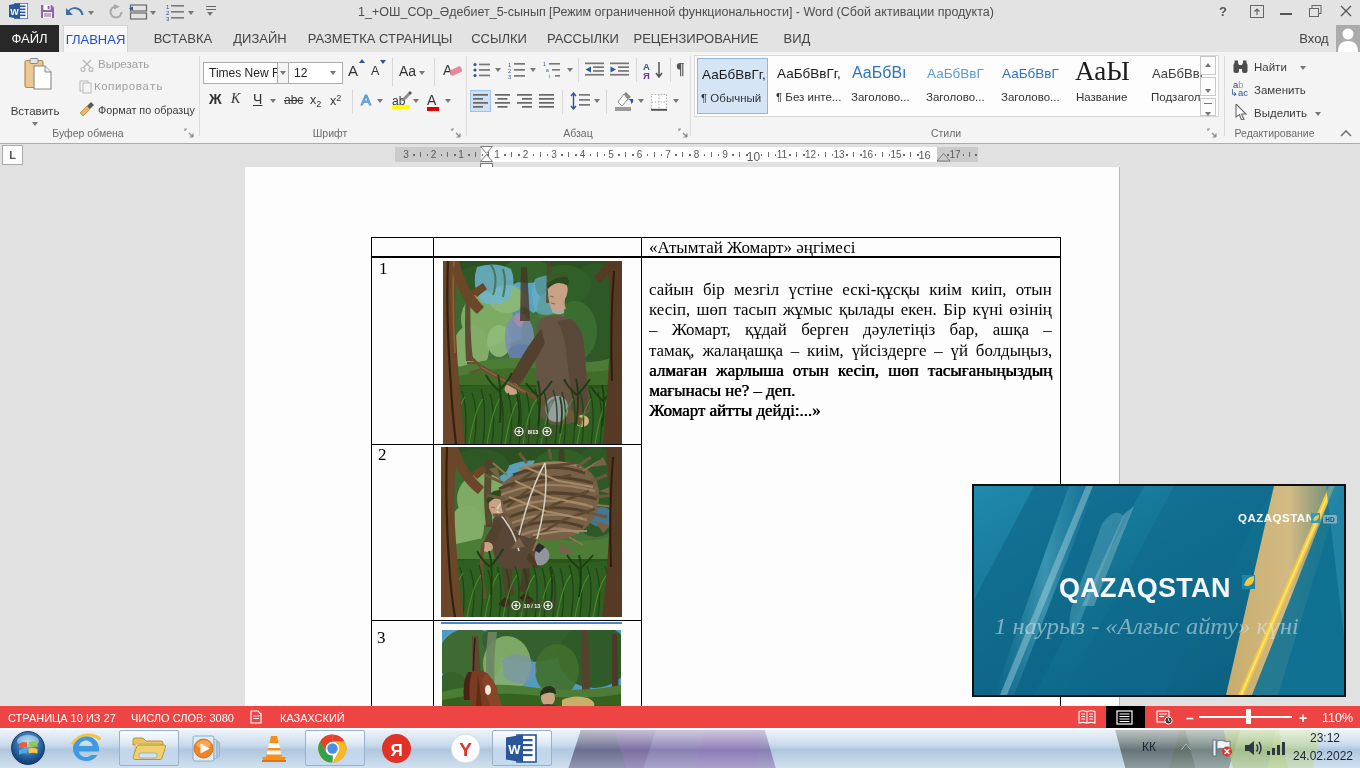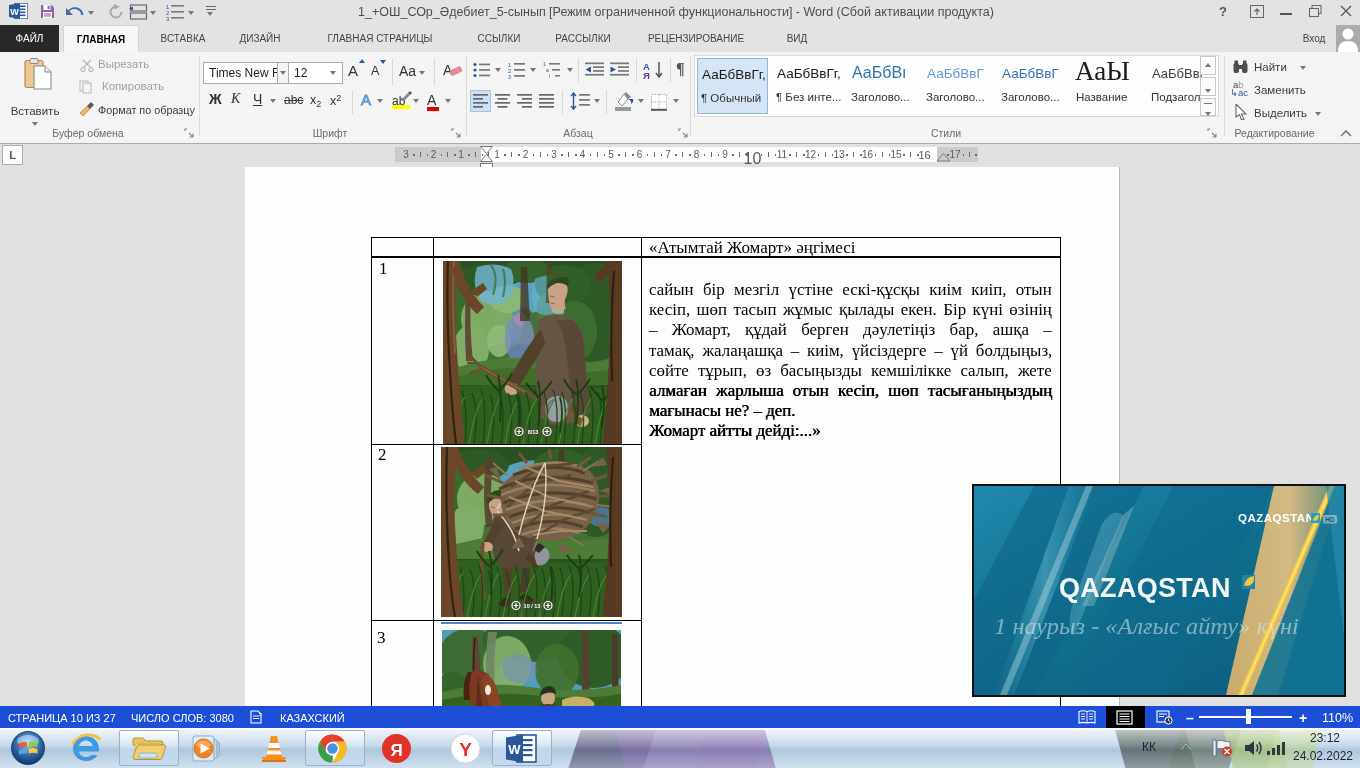--- a/index.html
+++ b/index.html
@@ -2,23 +2,23 @@
 <html><head><meta charset="utf-8">
 <style>
 html,body{margin:0;padding:0;}
 #screen{position:relative;width:1360px;height:768px;overflow:hidden;font-family:"Liberation Sans",sans-serif;background:#e1e1e1;}
 .abs{position:absolute;}
 
 #titlebar{position:absolute;left:0;top:0;width:1360px;height:25px;background:#e3e3e3;}
 #title{position:absolute;left:0;top:5px;width:1352px;text-align:center;font-size:12.5px;color:#4d4d4d;}
 
 #tabrow{position:absolute;left:0;top:25px;width:1360px;height:27px;background:#e3e3e3;}
-.tab{position:absolute;top:0;height:27px;line-height:27px;font-size:10px;color:#444;text-align:center;}
+.tab{position:absolute;top:0;height:27px;line-height:27px;font-size:13px;color:#444;text-align:center;}
 #tabfile{left:0;width:59px;background:#282828;color:#fff;}
-#tabhome{left:63px;width:76px;background:#f7f7f7;color:#000000;border:1px solid #d4d4d4;border-bottom:none;box-sizing:border-box;font-weight:bold;}
+#tabhome{left:63px;width:65px;background:#f7f7f7;color:#1d4ed8;border:1px solid #d4d4d4;border-bottom:none;box-sizing:border-box;}
 
 #ribbon{position:absolute;left:0;top:52px;width:1360px;height:91px;background:#f4f4f4;border-bottom:1px solid #ababab;}
 .gsep{position:absolute;top:4px;height:80px;width:1px;background:#dcdcdc;}
 .glabel{position:absolute;top:75px;font-size:10.5px;color:#6a6a6a;text-align:center;}
 .launcher{position:absolute;top:76px;width:10px;height:10px;}
 .ribtxt{font-size:11.5px;color:#3b3b3b;}
 .gray{color:#a0a0a0;}
 .combo{position:absolute;background:#fff;border:1px solid #ababab;box-sizing:border-box;font-size:12px;color:#222;}
 .darr{display:inline-block;width:0;height:0;border-left:3.5px solid transparent;border-right:3.5px solid transparent;border-top:4px solid #777;vertical-align:middle;}
 
@@ -26,21 +26,21 @@
 #tabsel{position:absolute;left:2px;top:1px;width:19px;height:18px;background:#fdfdfd;border:1px solid #ababab;color:#555;font-weight:bold;font-size:11px;text-align:center;line-height:18px;}
 
 #doc{position:absolute;left:0;top:167px;width:1360px;height:539px;background:#e1e1e1;overflow:hidden;}
 #page{position:absolute;left:245px;top:0;width:874px;height:539px;background:#fdfdfd;border-right:1px solid #b8b8b8;}
 .cellnum{position:absolute;font-family:"Liberation Serif",serif;font-size:17px;color:#000;}
 #doctext{position:absolute;left:404px;top:113px;width:404px;font-family:"Liberation Serif",serif;font-size:16.9px;line-height:20.2px;color:#000;}
 #doctext .jl{white-space:nowrap;}
 #doctext .ll{white-space:nowrap;}
 #doctext .sb{text-shadow:0.6px 0 0 #000;}
 
-#statusbar{position:absolute;left:0;top:706px;width:1360px;height:22px;background:#1d4ed8;color:#fff;font-size:11px;}
+#statusbar{position:absolute;left:0;top:706px;width:1360px;height:22px;background:#ef4444;color:#fff;font-size:11px;}
 
 #taskbar{position:absolute;left:0;top:728px;width:1360px;height:40px;background:linear-gradient(180deg,#cfe0ef 0%,#b7cce2 45%,#a9c2db 55%,#c2d5e8 100%);overflow:hidden;}
 .tbtn{position:absolute;top:2px;width:60px;height:36px;border:1px solid #9ab1c8;border-radius:2px;background:linear-gradient(180deg,rgba(255,255,255,.75),rgba(220,235,250,.45) 50%,rgba(190,215,240,.5));box-sizing:border-box;}
 
 #video{position:absolute;left:972px;top:484px;width:374px;height:213px;background:#0f6a8e;border:2px solid #111;box-sizing:border-box;overflow:hidden;}
 </style></head>
 <body>
 <div id="screen">
   <div id="titlebar">
     <div id="title">1_+ОШ_СОр_Әдебиет_5-сынып [Режим ограниченной функциональности] - Word (Сбой активации продукта)</div>
@@ -109,21 +109,21 @@
       <svg class="abs" style="left:1340px;top:5px;" width="12" height="12" viewBox="0 0 12 12">
         <path d="M1 1 L11 11 M11 1 L1 11" stroke="#555" stroke-width="1.3"></path>
       </svg>
     </div>
   </div>
   <div id="tabrow">
     <div class="tab" id="tabfile">ФАЙЛ</div>
     <div class="tab" id="tabhome">ГЛАВНАЯ</div>
     <div class="tab" style="left:148px;width:70px;">ВСТАВКА</div>
     <div class="tab" style="left:224px;width:72px;">ДИЗАЙН</div>
-    <div class="tab" style="left:302px;width:156px;">ГЛАВНАЯ СТРАНИЦЫ</div>
+    <div class="tab" style="left:302px;width:156px;">РАЗМЕТКА СТРАНИЦЫ</div>
     <div class="tab" style="left:464px;width:70px;">ССЫЛКИ</div>
     <div class="tab" style="left:540px;width:86px;">РАССЫЛКИ</div>
     <div class="tab" style="left:632px;width:128px;">РЕЦЕНЗИРОВАНИЕ</div>
     <div class="tab" style="left:766px;width:62px;">ВИД</div>
     <div class="tab" style="left:1292px;width:44px;">Вход</div>
     <div style="position:absolute;left:1336px;top:0;width:24px;height:27px;background:#ababab;overflow:hidden;"><svg width="24" height="27" viewBox="0 0 24 27">
           <circle cx="12" cy="9" r="5.5" fill="#fff"></circle>
           <path d="M2 27 Q2 16 12 16 Q22 16 22 27 Z" fill="#fff"></path>
         </svg></div>
   </div>
@@ -143,21 +143,21 @@
       <svg class="abs" style="left:6px;top:2px;opacity:.55;" width="14" height="13" viewBox="0 0 14 13">
           <path d="M3 1 L11 9 M11 1 L3 9" stroke="#888" stroke-width="1.3" fill="none"></path>
           <circle cx="3" cy="10.5" r="2" fill="none" stroke="#888" stroke-width="1.2"></circle>
           <circle cx="11" cy="10.5" r="2" fill="none" stroke="#888" stroke-width="1.2"></circle>
         </svg>
       <div class="abs ribtxt gray" style="left:24px;top:1px;">Вырезать</div>
       <svg class="abs" style="left:5px;top:23px;opacity:.55;" width="14" height="14" viewBox="0 0 14 14">
           <rect x="1" y="1" width="8" height="10" fill="#f4f4f4" stroke="#888"></rect>
           <rect x="4" y="3" width="8" height="10" fill="#f4f4f4" stroke="#888"></rect>
         </svg>
-      <div class="abs ribtxt gray" style="left:28px;top:23px;">Копировать</div>
+      <div class="abs ribtxt gray" style="left:20px;top:23px;font-family:Liberation Mono, monospace;">Копировать</div>
       <svg class="abs" style="left:4px;top:44px;" width="17" height="17" viewBox="0 0 17 17">
           <path d="M2 12 L9 5 L12 8 L5 15 Z" fill="#e8b765" stroke="#b98d3e" stroke-width="0.8"></path>
           <path d="M9 5 L13 1 L16 4 L12 8 Z" fill="#5a5a5a"></path>
         </svg>
       <div class="abs ribtxt" style="left:24px;top:47px;white-space:nowrap;font-size:10.8px;">Формат по образцу</div>
     </div>
     <div class="glabel" style="left:18px;width:140px;">Буфер обмена</div>
     <svg class="launcher" style="left:184px;" width="10" height="10" viewBox="0 0 10 10">
         <path d="M1 3 V1 H3 M5 5 L9 9 M9 9 V5.5 M9 9 H5.5" stroke="#8a8a8a" stroke-width="1.2" fill="none"></path>
       </svg>
@@ -427,21 +427,21 @@
     <div class="abs" style="left:682.2px;top:8px;width:1px;height:5px;background:#6a6a6a;"></div>
     <div class="abs" style="left:689.4px;top:10px;width:1.5px;height:1.5px;background:#6a6a6a;"></div>
     <div class="abs" style="left:696.5px;top:4.5px;width:20px;margin-left:-10px;text-align:center;font-size:10px;color:#595959;">8</div>
     <div class="abs" style="left:703.6px;top:10px;width:1.5px;height:1.5px;background:#6a6a6a;"></div>
     <div class="abs" style="left:710.8px;top:8px;width:1px;height:5px;background:#6a6a6a;"></div>
     <div class="abs" style="left:717.9px;top:10px;width:1.5px;height:1.5px;background:#6a6a6a;"></div>
     <div class="abs" style="left:725.0px;top:4.5px;width:20px;margin-left:-10px;text-align:center;font-size:10px;color:#595959;">9</div>
     <div class="abs" style="left:732.1px;top:10px;width:1.5px;height:1.5px;background:#6a6a6a;"></div>
     <div class="abs" style="left:739.2px;top:8px;width:1px;height:5px;background:#6a6a6a;"></div>
     <div class="abs" style="left:746.4px;top:10px;width:1.5px;height:1.5px;background:#6a6a6a;"></div>
-    <div class="abs" style="left:753.5px;top:6px;width:20px;margin-left:-10px;text-align:left;font-size:16px;color:#595959;">10</div>
+    <div class="abs" style="left:753.5px;top:6px;width:20px;margin-left:-10px;text-align:center;font-size:12px;color:#595959;">10</div>
     <div class="abs" style="left:760.6px;top:10px;width:1.5px;height:1.5px;background:#6a6a6a;"></div>
     <div class="abs" style="left:767.8px;top:8px;width:1px;height:5px;background:#6a6a6a;"></div>
     <div class="abs" style="left:774.9px;top:10px;width:1.5px;height:1.5px;background:#6a6a6a;"></div>
     <div class="abs" style="left:782.0px;top:4.5px;width:20px;margin-left:-10px;text-align:center;font-size:10px;color:#595959;">11</div>
     <div class="abs" style="left:789.1px;top:10px;width:1.5px;height:1.5px;background:#6a6a6a;"></div>
     <div class="abs" style="left:796.2px;top:8px;width:1px;height:5px;background:#6a6a6a;"></div>
     <div class="abs" style="left:803.4px;top:10px;width:1.5px;height:1.5px;background:#6a6a6a;"></div>
     <div class="abs" style="left:810.5px;top:4.5px;width:20px;margin-left:-10px;text-align:center;font-size:10px;color:#595959;">12</div>
     <div class="abs" style="left:817.6px;top:10px;width:1.5px;height:1.5px;background:#6a6a6a;"></div>
     <div class="abs" style="left:824.8px;top:8px;width:1px;height:5px;background:#6a6a6a;"></div>
@@ -805,21 +805,20 @@
           <path d="M96 76 Q106 72 116 76 Z" fill="#4a3a2a"></path>
           <path d="M120 70 Q132 64 146 68 Q154 72 152 76 L120 76 Z" fill="#c8b06a"></path>
         </svg>
       </div>
 
       <div id="doctext">
         <div class="jl" style="word-spacing:5.1px;">сайын бір мезгіл үстіне ескі-құсқы киім киіп, отын</div>
         <div class="jl" style="word-spacing:2.2px;">кесіп, шөп тасып жұмыс қылады екен. Бір күні өзінің</div>
         <div class="jl" style="word-spacing:10.1px;">– Жомарт, құдай берген дәулетіңіз бар, ашқа –</div>
         <div class="jl" style="word-spacing:3.6px;">тамақ, жалаңашқа – киім, үйсіздерге – үй болдыңыз,</div>
-        <div class="jl" style="word-spacing:4.9px;">сөйте тұрып, өз басыңызды кемшілікке салып, жете</div>
         <div class="jl sb" style="word-spacing:4.9px;">алмаған жарлыша отын кесіп, шөп тасығаныңыздың</div>
         <div class="ll sb">мағынасы не? – деп.</div>
         <div class="ll sb">Жомарт айтты дейді:...»</div>
       </div>
     </div>
   </div>
   <div id="statusbar">
     <div class="abs" style="left:8px;top:5.5px;">СТРАНИЦА 10 ИЗ 27</div>
     <div class="abs" style="left:131px;top:5.5px;">ЧИСЛО СЛОВ: 3080</div>
     <svg class="abs" style="left:249px;top:4px;" width="15" height="14" viewBox="0 0 15 14">

